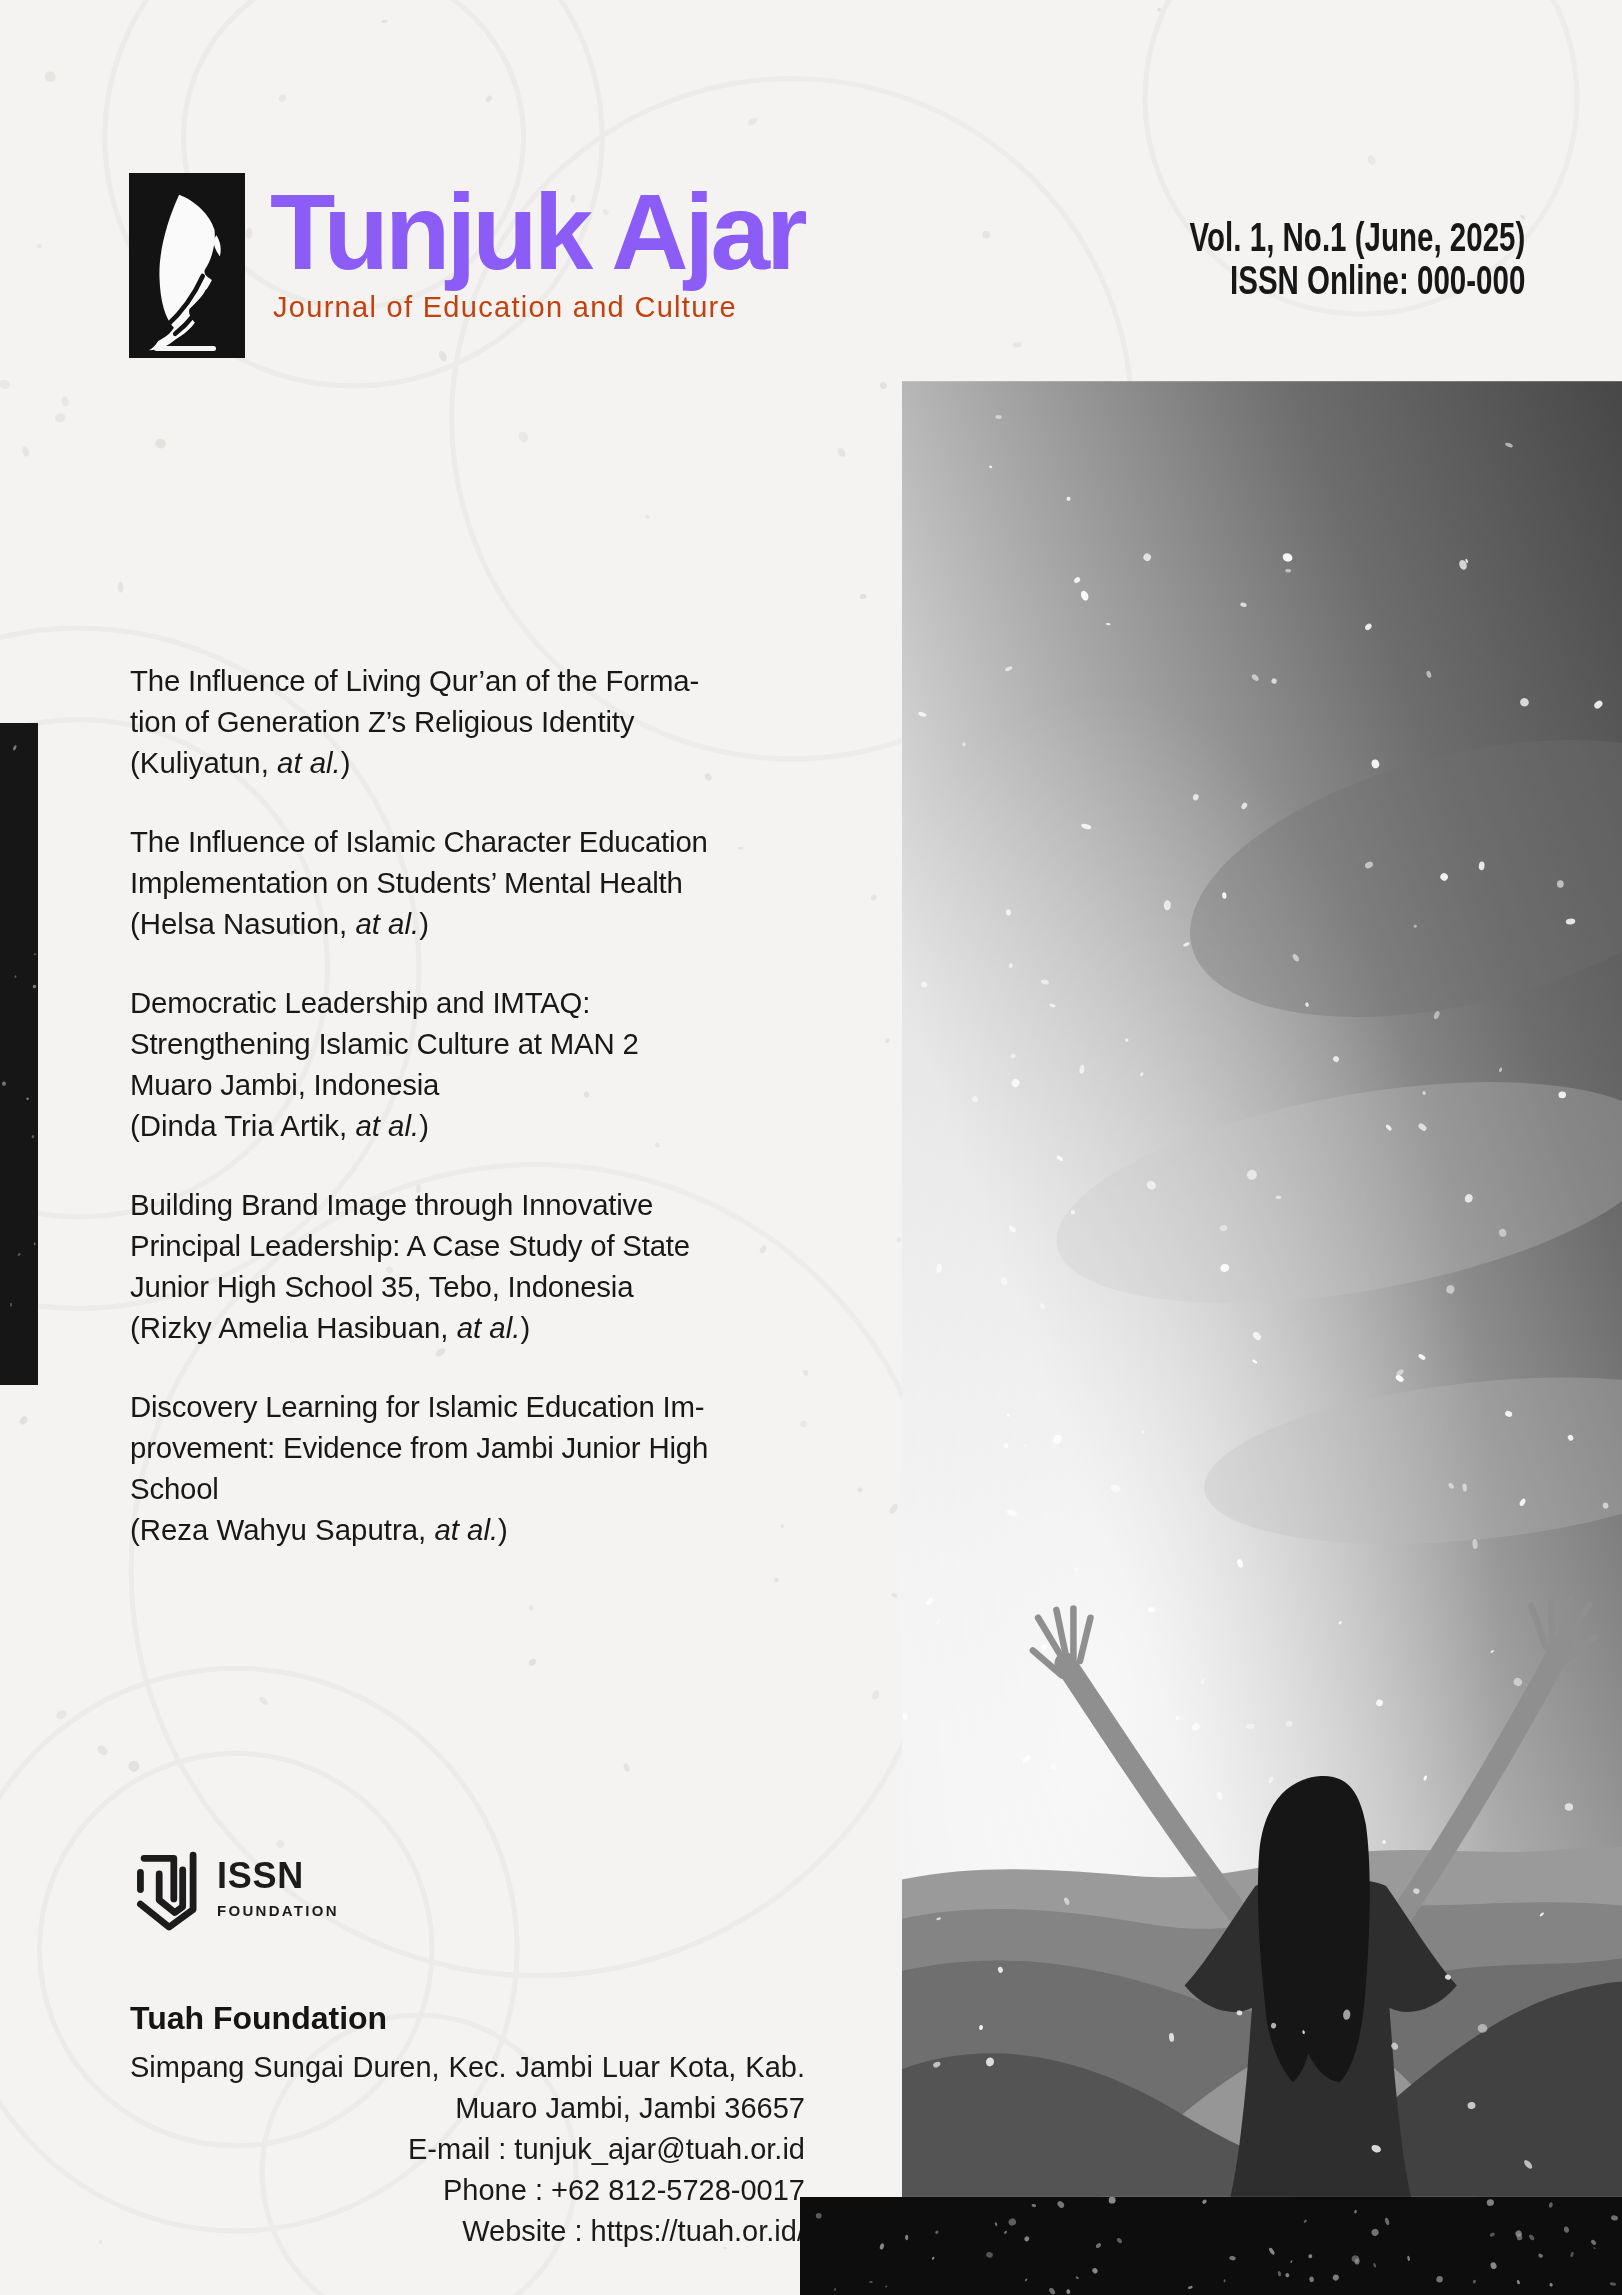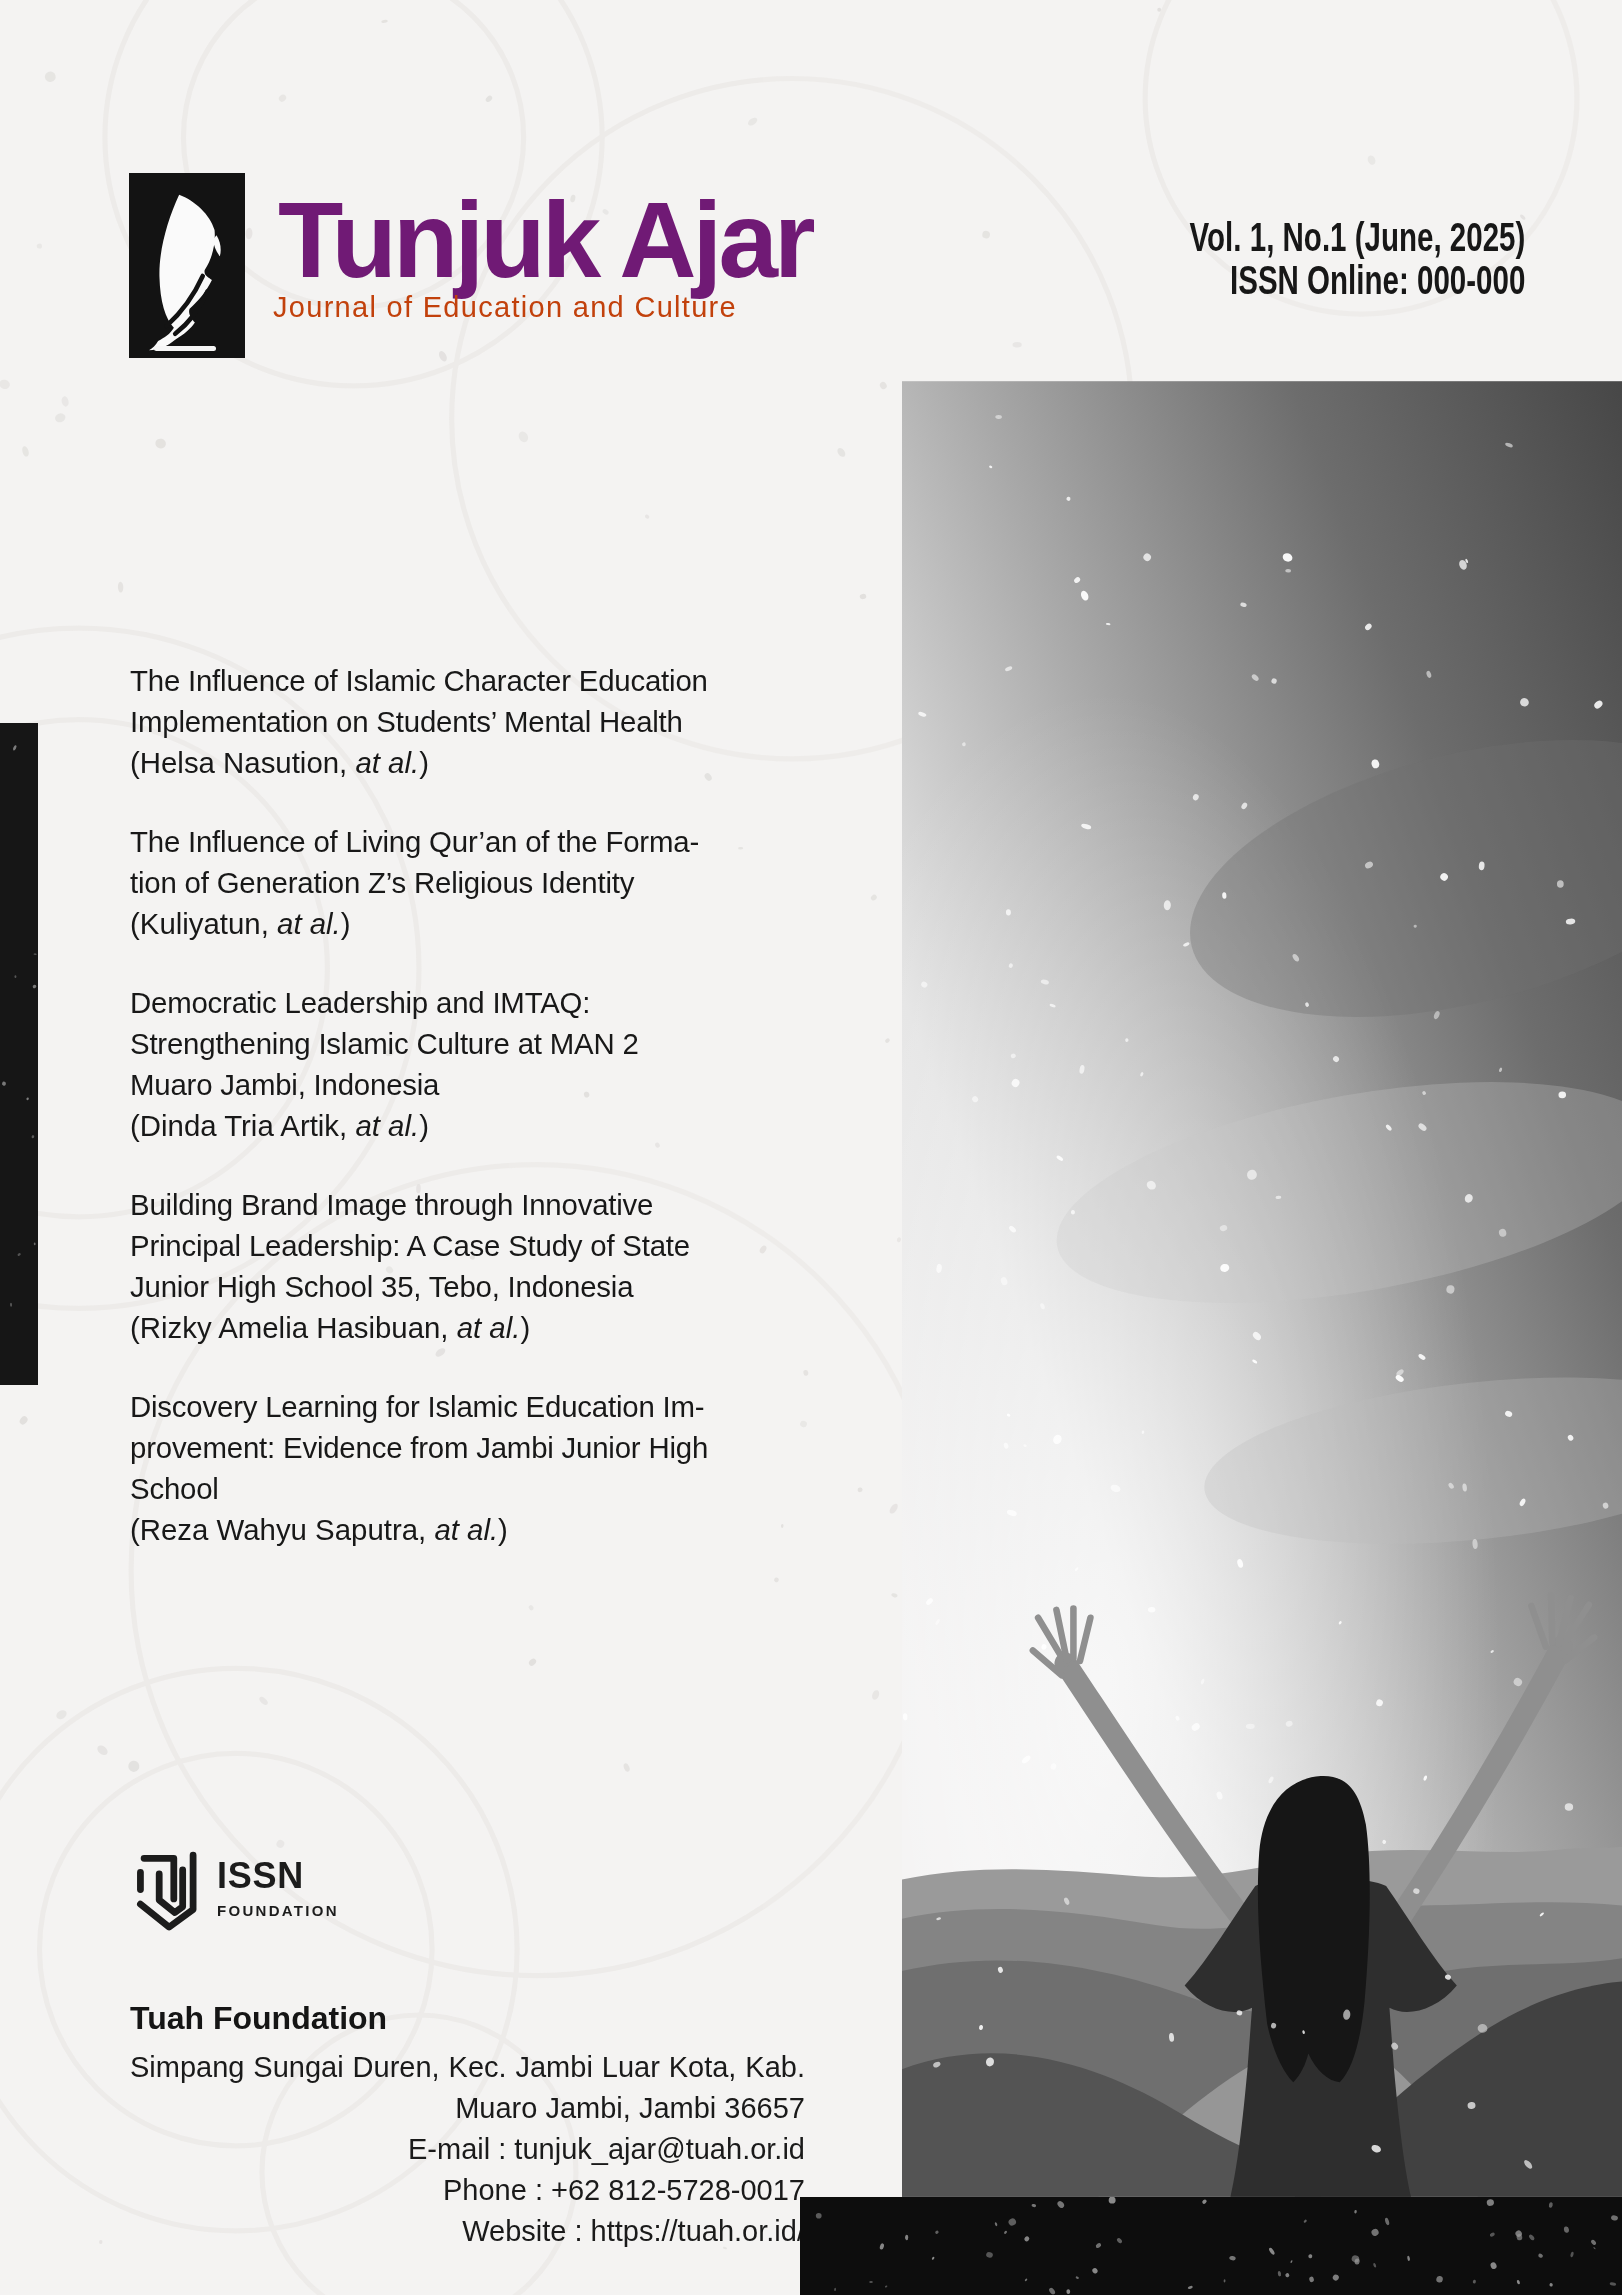--- a/index.html
+++ b/index.html
@@ -14,22 +14,22 @@
   
   #decor{position:absolute;left:0;top:0;width:1623px;height:2295px;}
 
   
   .left-bar{position:absolute;left:0;top:723px;width:38px;height:662px;background:#161616;}
 
   
   .logo-box{position:absolute;left:129px;top:173px;width:116px;height:185px;background:#131313;}
   .logo-underline{position:absolute;left:25px;top:173px;width:62px;height:4.6px;background:#f6f6f6;border-radius:2.6px;}
   .journal-title{
-    position:absolute;left:270px;top:179px;margin:8px;
-    font-size:107px;line-height:107px;font-weight:700;letter-spacing:-3.9px;color:#701a75;white-space:nowrap;
+    position:absolute;left:270px;top:179px;margin:0;
+    font-size:107px;line-height:107px;font-weight:700;letter-spacing:-3.9px;color:#8b5cf6;white-space:nowrap;
   }
   .journal-subtitle{
     position:absolute;left:273px;top:286px;
     font-size:29px;line-height:43px;font-weight:400;letter-spacing:1.3px;color:#c2410c;white-space:nowrap;
   }
   .issue-block{
     position:absolute;right:98px;top:216px;text-align:right;
     font-size:41px;line-height:43px;font-weight:700;color:#171717;white-space:nowrap;
     transform:scaleX(0.72);transform-origin:100% 0;
   }
@@ -232,27 +232,27 @@
   <h1 class="journal-title">Tunjuk Ajar</h1>
   <div class="journal-subtitle">Journal of Education and Culture</div>
 
   <div class="issue-block">
     <div>Vol. 1, No.1 (June, 2025)</div>
     <div>ISSN Online: 000-000</div>
   </div>
 
   <div class="toc" id="article-list">
     <div class="article">
+      <div class="article-title">The Influence of Living Qur’an of the Forma-<br>tion of Generation Z’s Religious Identity</div>
+      <div class="article-authors"><span class="a-pre">(Kuliyatun, </span><span class="a-it">at al.</span><span class="a-post">)</span></div>
+    </div>
+
+    <div class="article">
       <div class="article-title">The Influence of Islamic Character Education<br>Implementation on Students’ Mental Health</div>
       <div class="article-authors"><span class="a-pre">(Helsa Nasution, </span><span class="a-it">at al.</span><span class="a-post">)</span></div>
-    </div>
-
-    <div class="article">
-      <div class="article-title">The Influence of Living Qur’an of the Forma-<br>tion of Generation Z’s Religious Identity</div>
-      <div class="article-authors"><span class="a-pre">(Kuliyatun, </span><span class="a-it">at al.</span><span class="a-post">)</span></div>
     </div>
 
     <div class="article">
       <div class="article-title">Democratic Leadership and IMTAQ:<br>Strengthening Islamic Culture at MAN 2<br>Muaro Jambi, Indonesia</div>
       <div class="article-authors"><span class="a-pre">(Dinda Tria Artik, </span><span class="a-it">at al.</span><span class="a-post">)</span></div>
     </div>
 
     <div class="article">
       <div class="article-title">Building Brand Image through Innovative<br>Principal Leadership: A Case Study of State<br>Junior High School 35, Tebo, Indonesia</div>
       <div class="article-authors"><span class="a-pre">(Rizky Amelia Hasibuan, </span><span class="a-it">at al.</span><span class="a-post">)</span></div>

